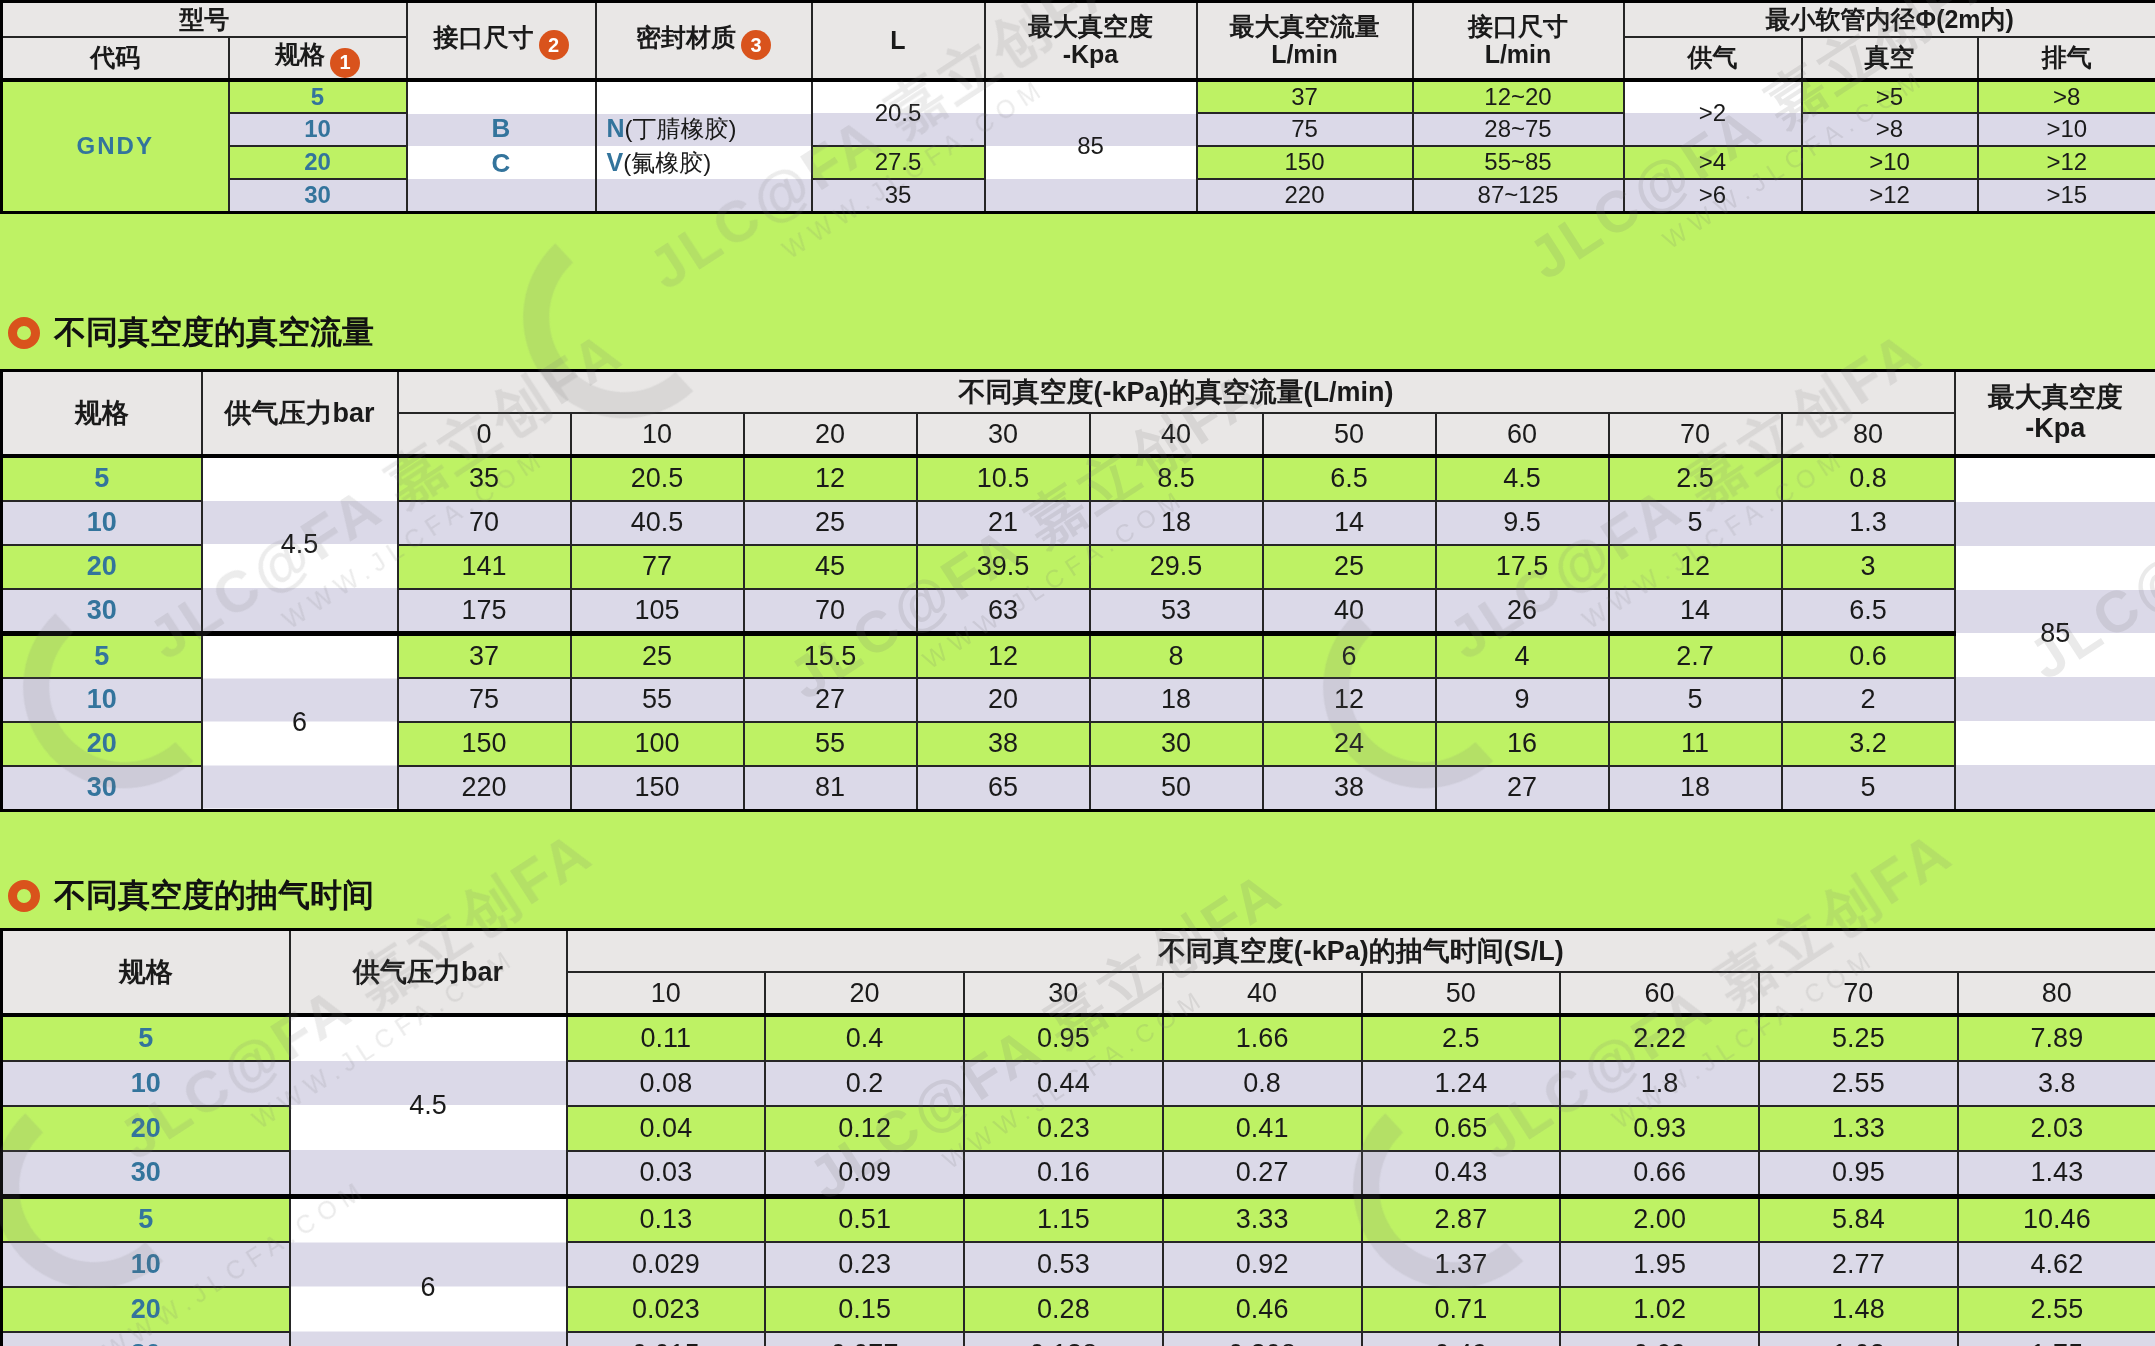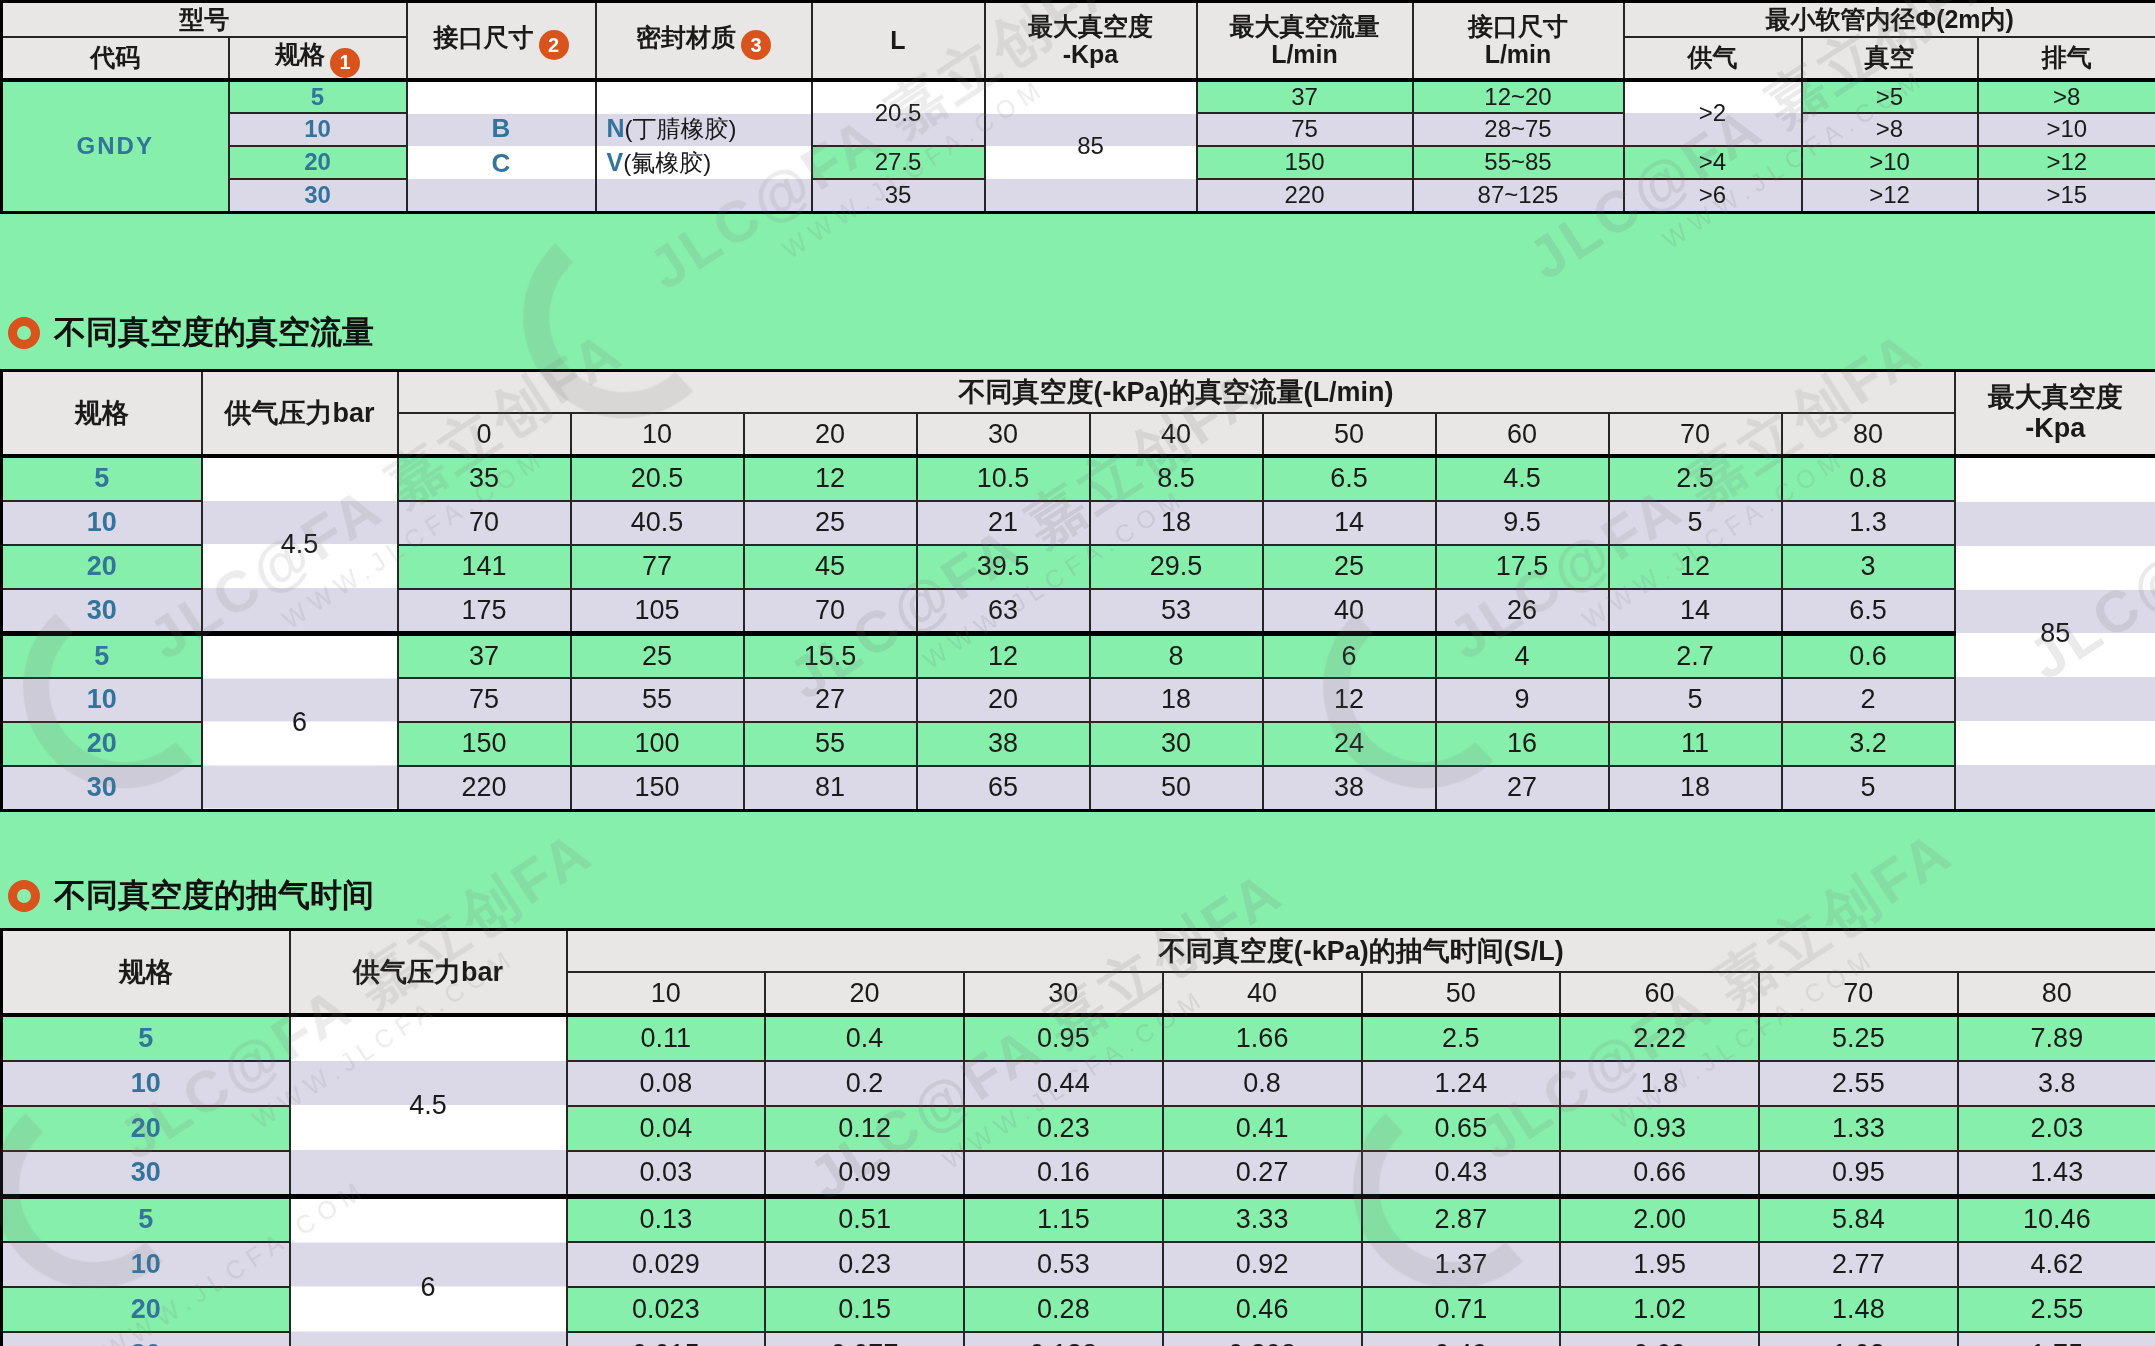--- a/index.html
+++ b/index.html
@@ -1,21 +1,21 @@
 <!DOCTYPE html>
 <html><head>
 <meta charset="utf-8">
 <style>
   html,body{margin:0;padding:0}
   body{
     width:2155px;height:1346px;background:#fff;
     font-family:"Liberation Sans","DejaVu Sans",sans-serif;
     color:#1a1a1a;overflow:hidden;
   }
-  .page{position:relative;width:2155px;height:1346px;overflow:hidden;background:#86efac}
+  .page{position:relative;width:2155px;height:1346px;overflow:hidden;background:#bef264}
 
   
   table{border-collapse:collapse;table-layout:fixed;width:2155px;border:3px solid #000}
   th,td{border:2px solid #262626;text-align:center;vertical-align:middle;padding:0;overflow:hidden}
   thead th{background:#e9e7e6;font-weight:700;font-size:25px}
   thead th.num-h{font-weight:400}
   .two-line div{line-height:1.15}
 
   
   .spec thead tr{height:33px}

